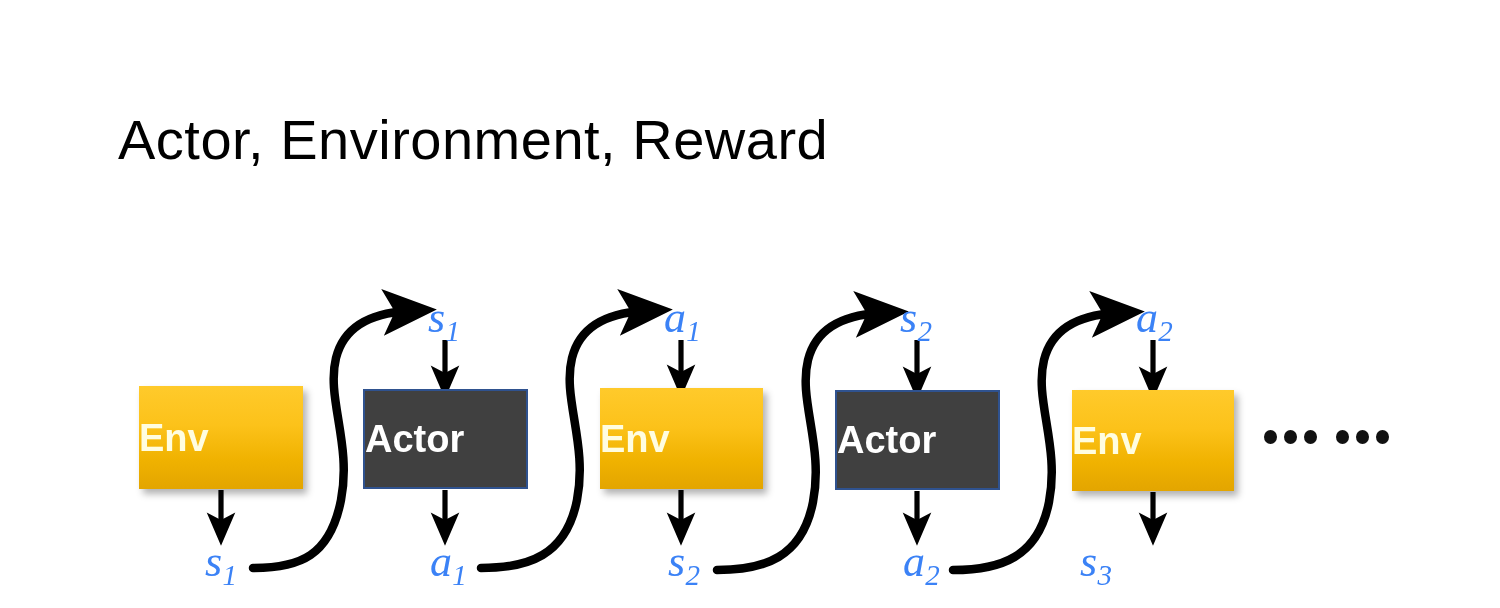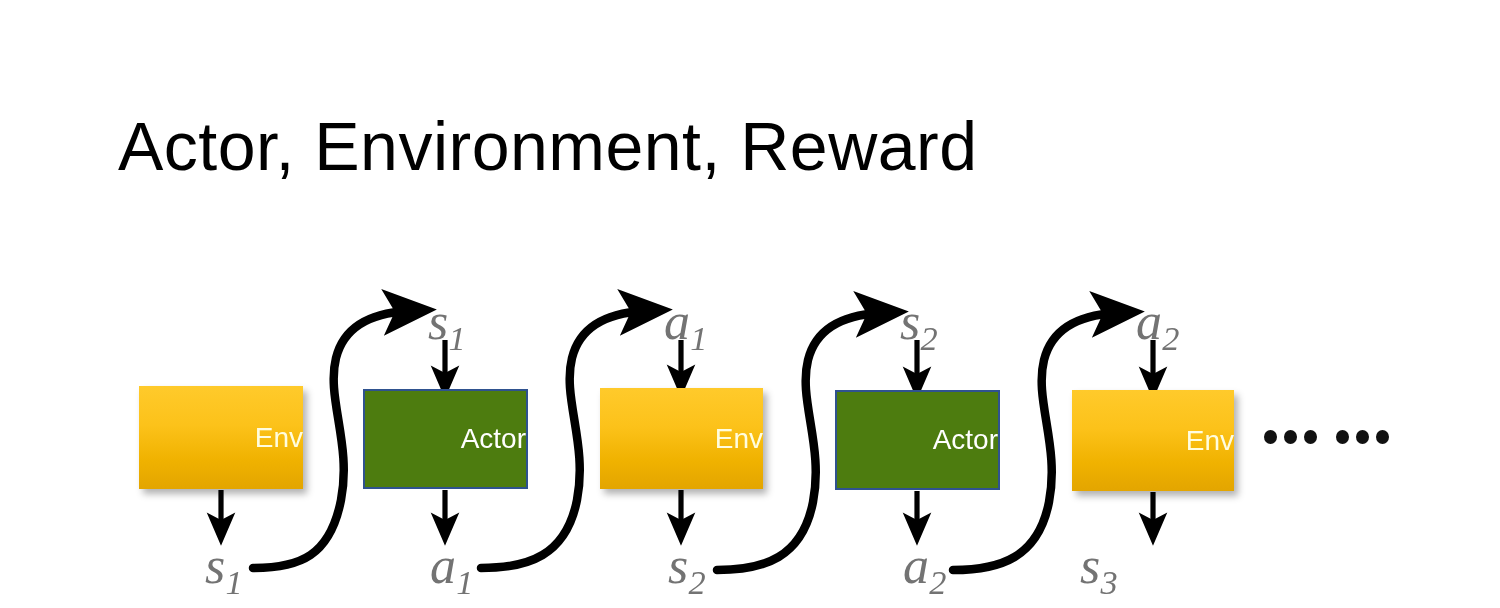--- a/index.html
+++ b/index.html
@@ -15,63 +15,63 @@
     width: 1500px;
     height: 608px;
     background: #ffffff;
     overflow: hidden;
   }
   #slide-title {
     position: absolute;
     left: 118px;
     top: 112px;
     font-family: "Liberation Sans", sans-serif;
-    font-size: 68px;
+    font-size: 56px;
     font-weight: 300;
     letter-spacing: 0.5px;
     color: #000000;
     white-space: nowrap;
     line-height: 1.0;
   }
   #diagram {
     position: absolute;
     left: 0;
     top: 0;
     width: 1500px;
     height: 608px;
   }
   .node-box {
     position: absolute;
     display: flex;
     align-items: center;
-    justify-content: flex-end;
+    justify-content: flex-start;
     box-sizing: border-box;
     font-family: "Liberation Sans", sans-serif;
-    font-size: 28px;
-    font-weight: 400;
+    font-size: 38px;
+    font-weight: 700;
     line-height: 1;
     user-select: none;
   }
   .node-env {
     background: linear-gradient(180deg, #FFCA2B 0%, #FCC21A 38%, #F0B200 72%, #E3A500 100%);
     color: #FFFDE0;
     box-shadow: 4px 5px 7px rgba(0,0,0,0.30);
     border: none;
   }
   .node-actor {
-    background: #4d7c0f;
+    background: #404040;
     color: #FFFFFF;
     border: 2px solid #2F528F;
   }
   .math-label {
     position: absolute;
     font-family: "Liberation Serif", serif;
     font-style: italic;
-    font-size: 52px;
-    color: #737373;
+    font-size: 44px;
+    color: #3b82f6;
     white-space: nowrap;
     line-height: 1;
     user-select: none;
   }
   .math-label .sub {
     font-size: 0.66em;
     font-style: italic;
     vertical-align: -0.32em;
     margin-left: 0.01em;
   }

